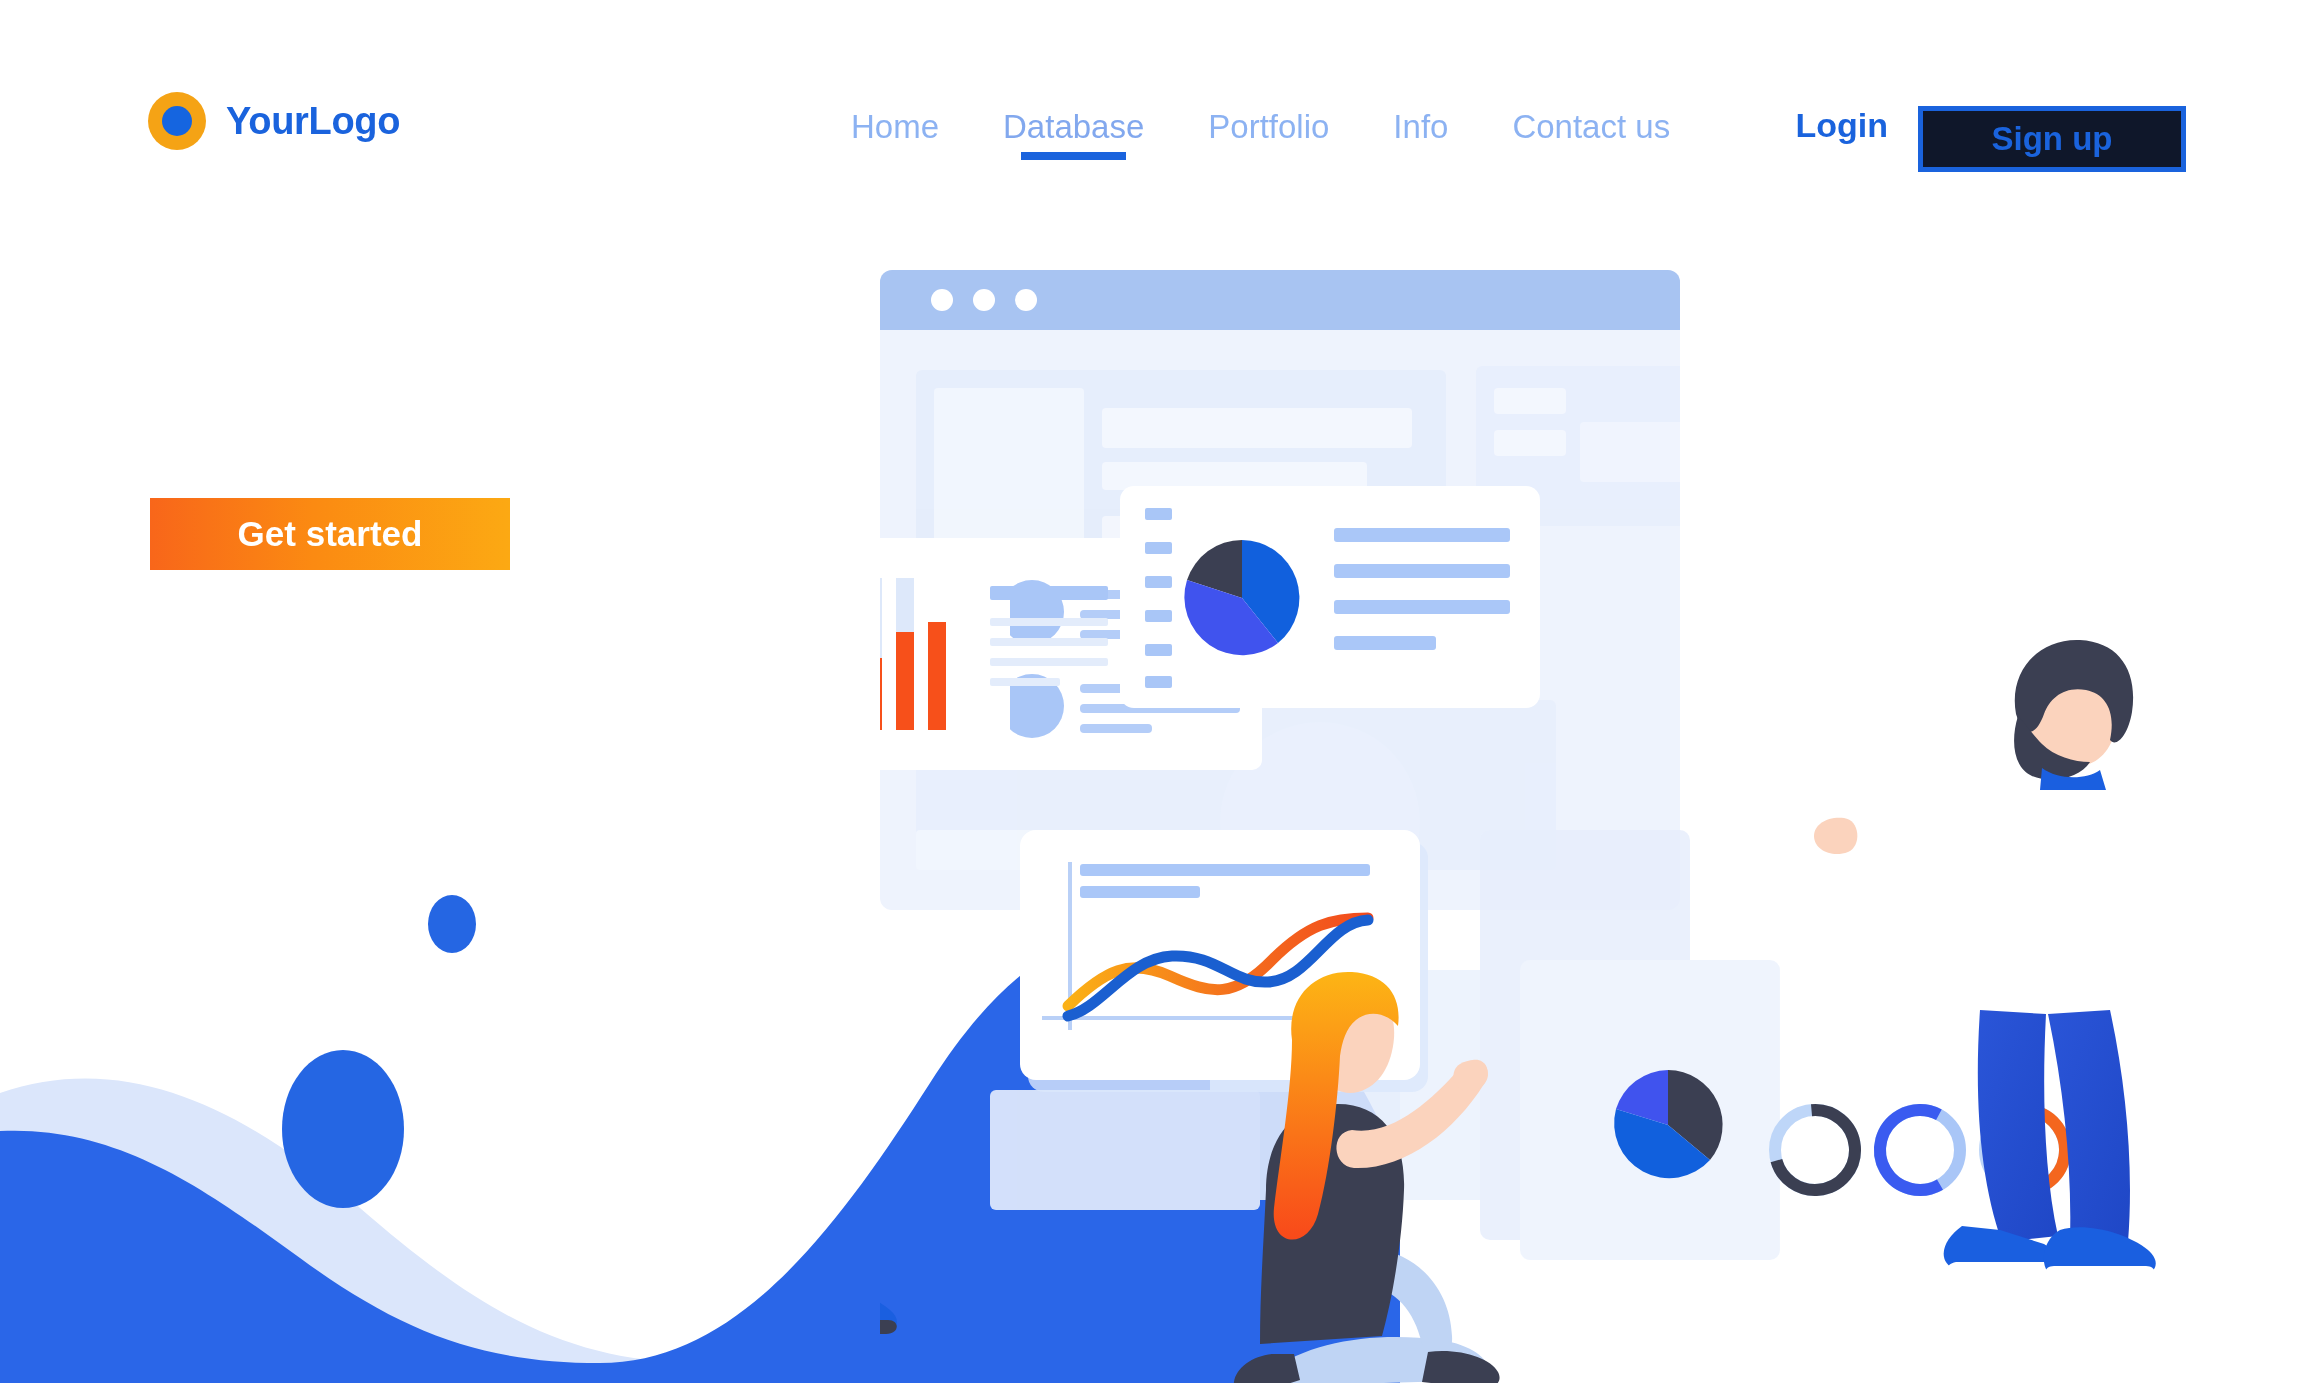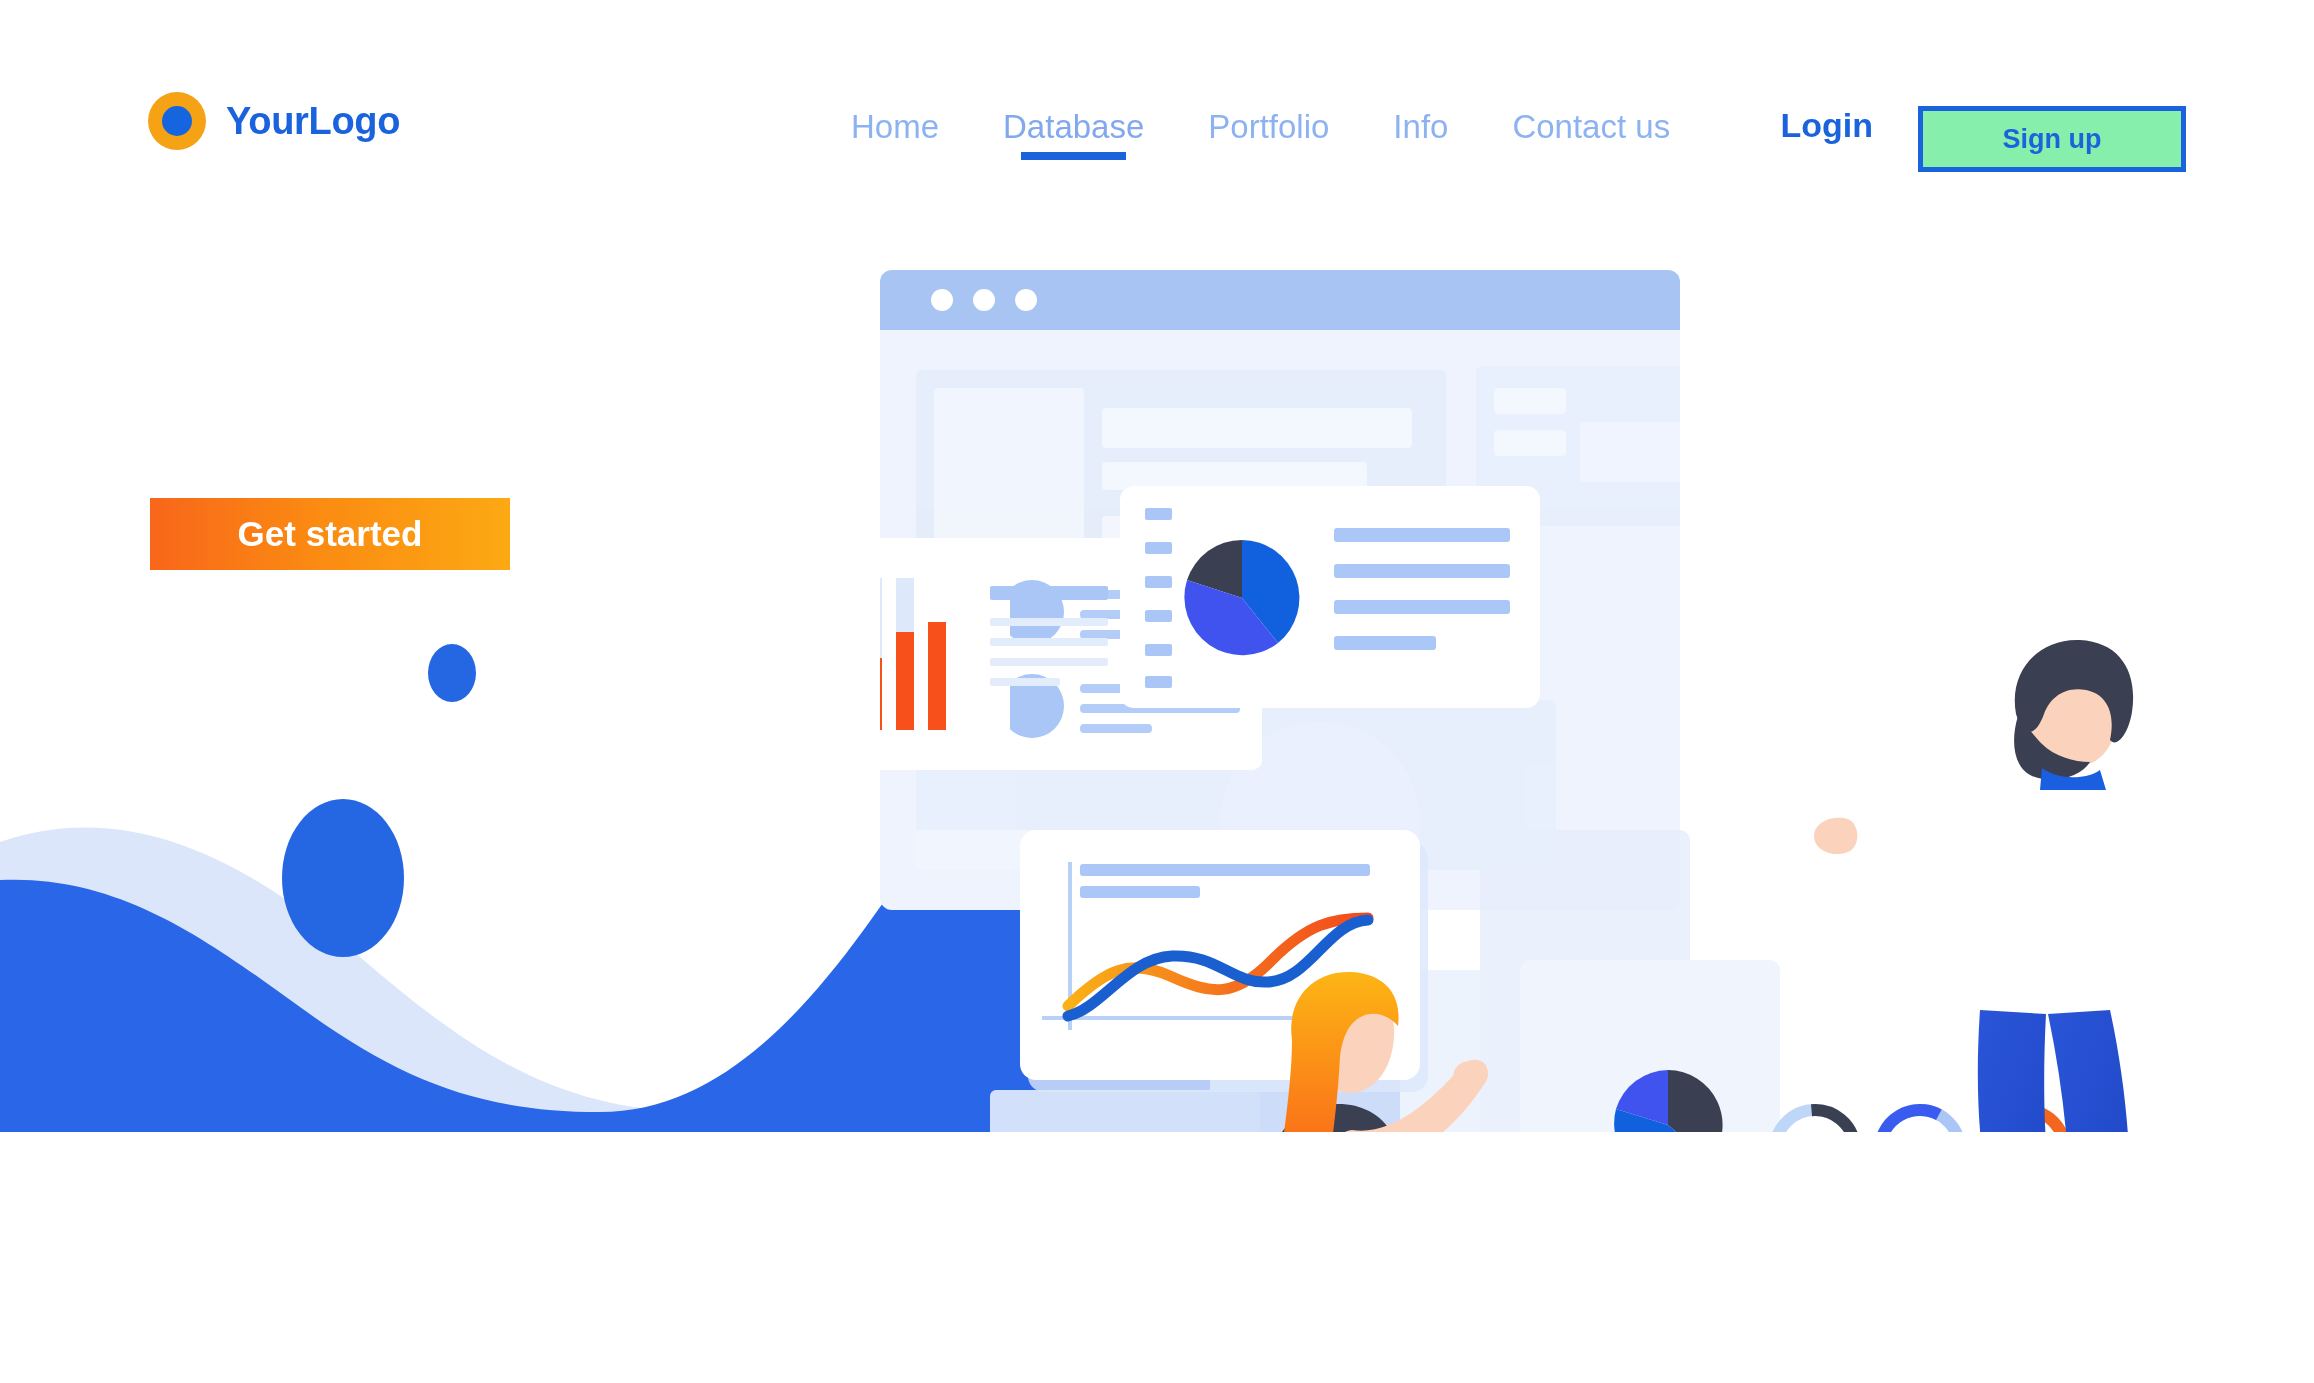--- a/index.html
+++ b/index.html
@@ -4,21 +4,21 @@
 <style>
   * { box-sizing: border-box; margin: 0; padding: 0; }
   html, body {
     width: 2314px; height: 1383px;
     overflow: hidden;
     background: #ffffff;
     font-family: "Liberation Sans", sans-serif;
   }
   .page {
     position: relative;
-    width: 2314px; height: 1132px;
+    width: 2314px; height: 1383px;
     background: #ffffff;
     overflow: hidden;
   }
 
   
   .header {
     position: absolute;
     top: 0; left: 0;
     width: 2314px; height: 185px;
     display: flex;
@@ -88,28 +88,27 @@
   .login-link {
     font-size: 34px;
     font-weight: bold;
     color: #1a63dd;
     white-space: nowrap;
     cursor: pointer;
   }
   .signup-btn {
     width: 268px; height: 66px;
     border: 5px solid #1a63dd;
-    background: #86efac;
+    background: #0f172a;
     color: #1a63dd;
-    font-size: 27px;
+    font-size: 33px;
     font-weight: bold;
     font-family: "Liberation Sans", sans-serif;
     display: flex; align-items: center; justify-content: center;
     cursor: pointer;
-    margin-left: 15px;
   }
 
   
   .hero {
     position: absolute;
     left: 150px; top: 418px;
     width: 1080px;
     z-index: 40;
   }
   .hero-title {

